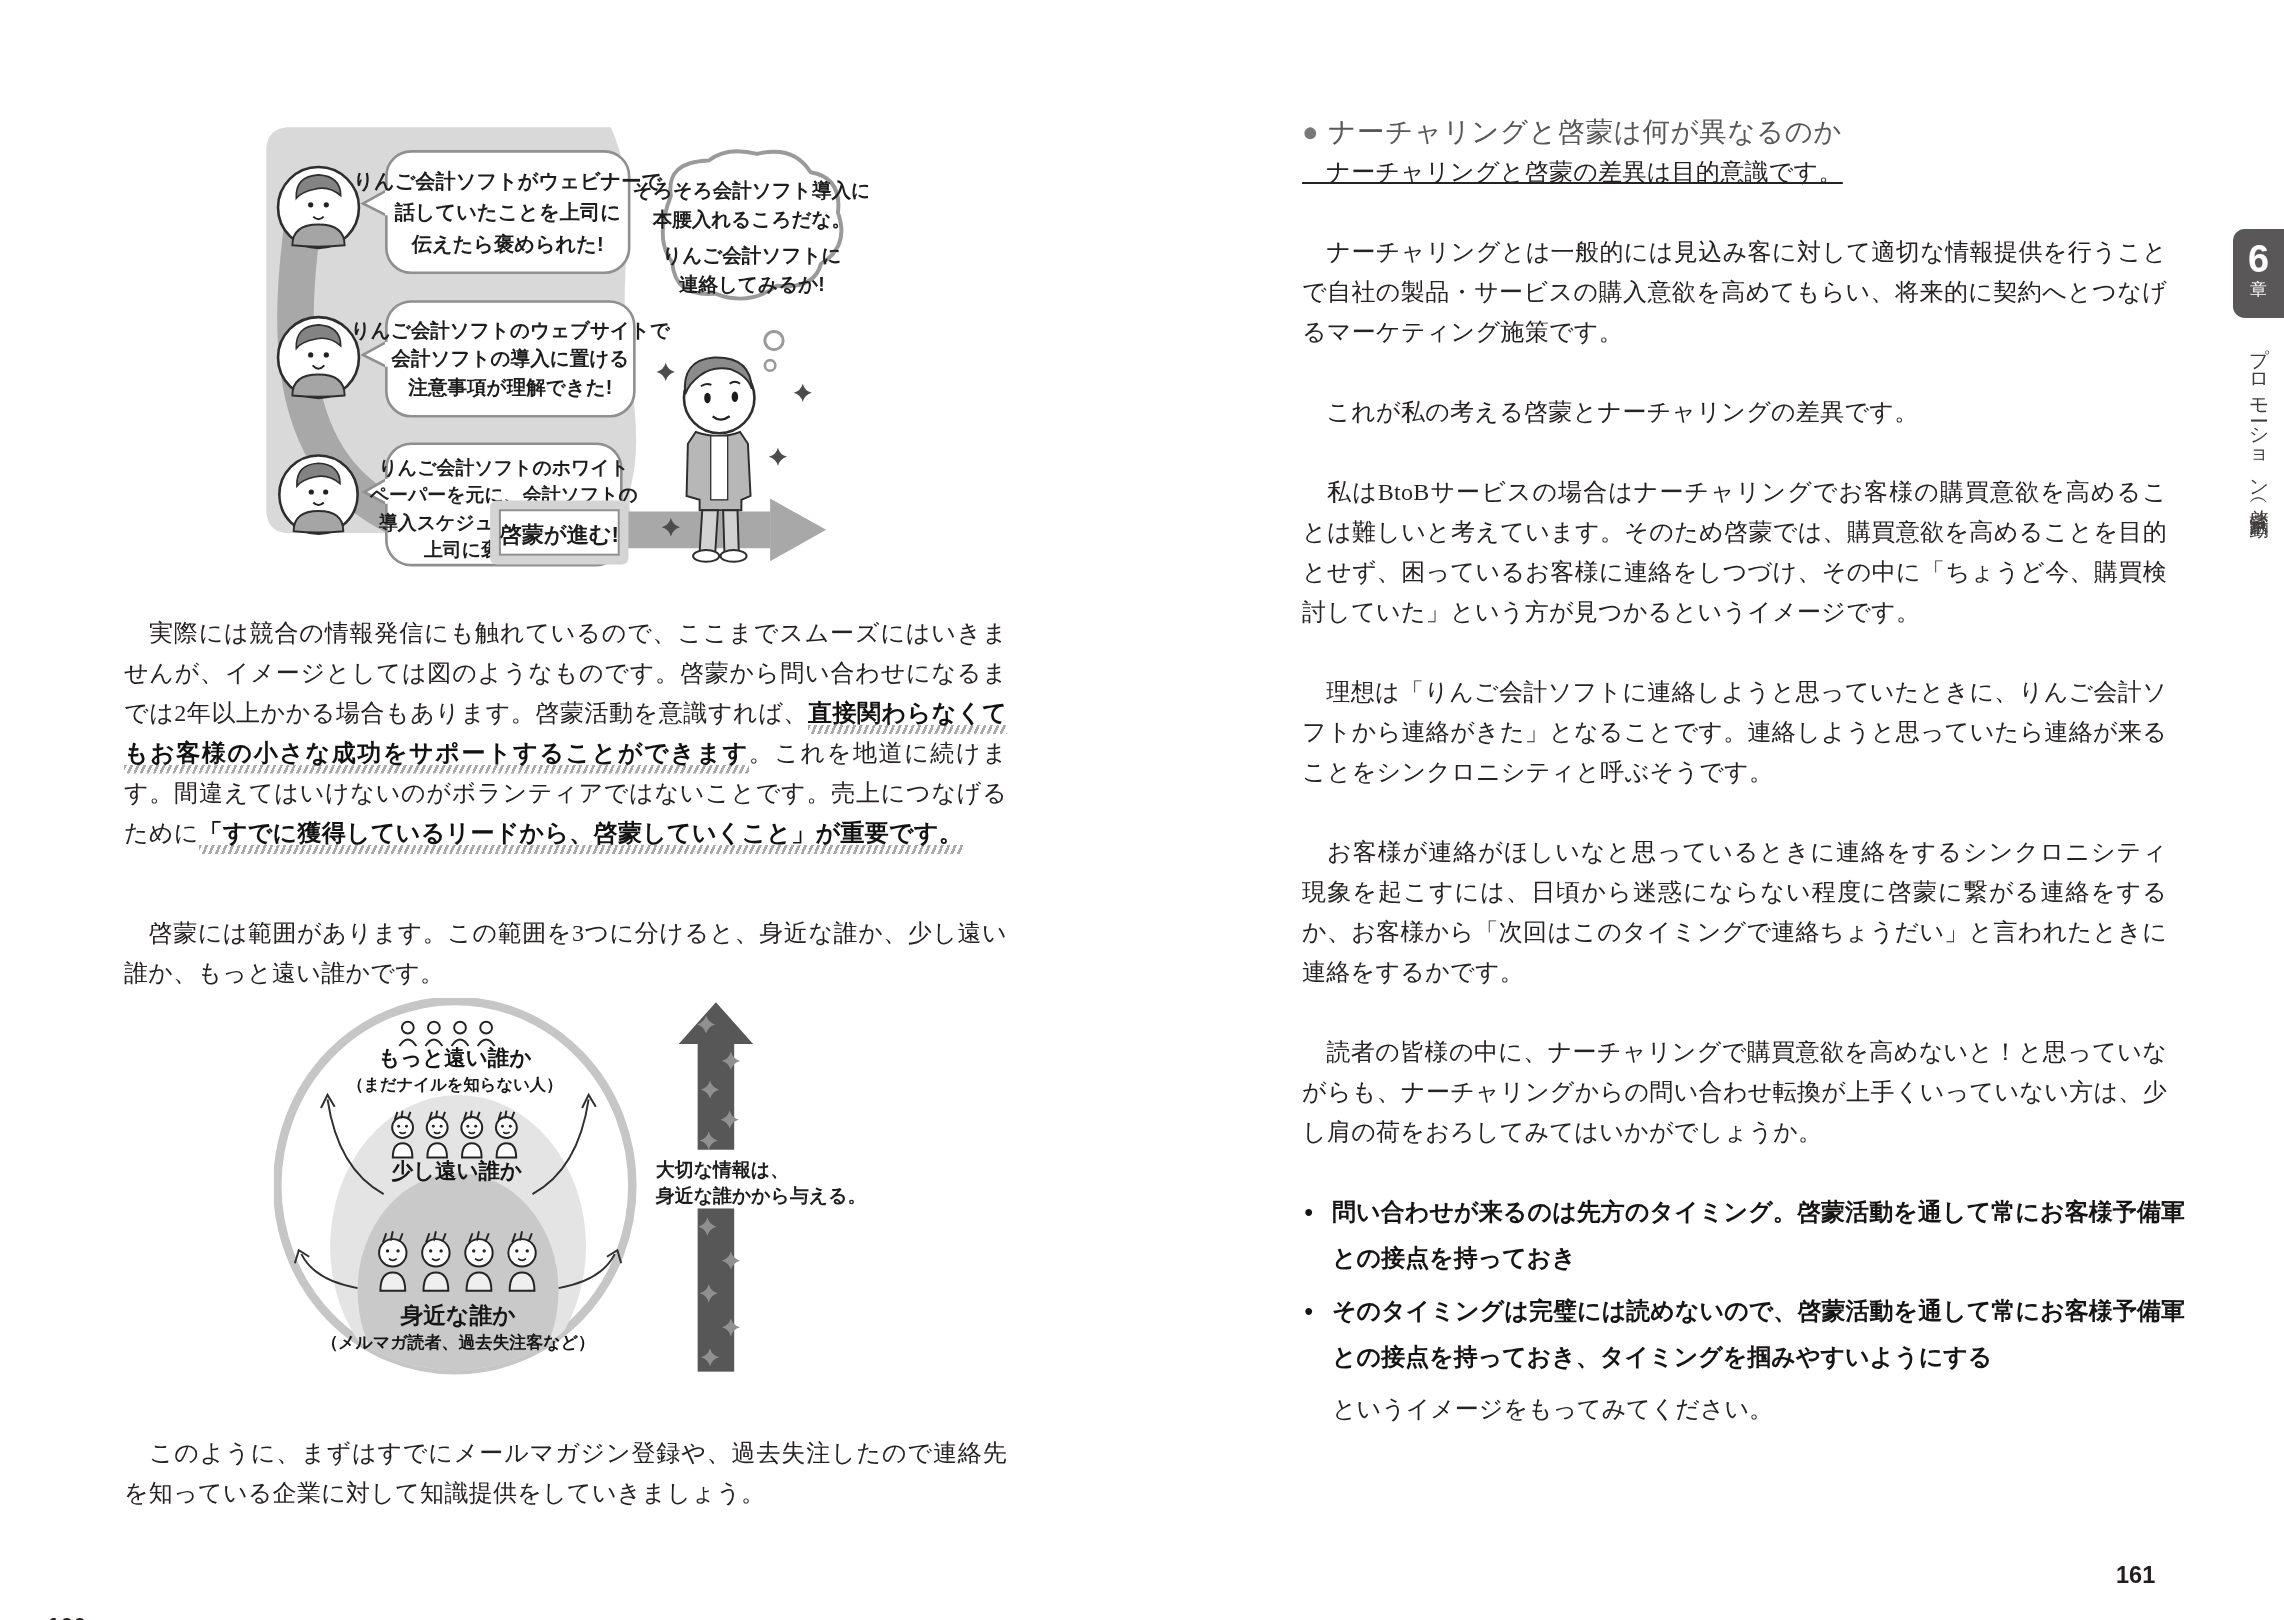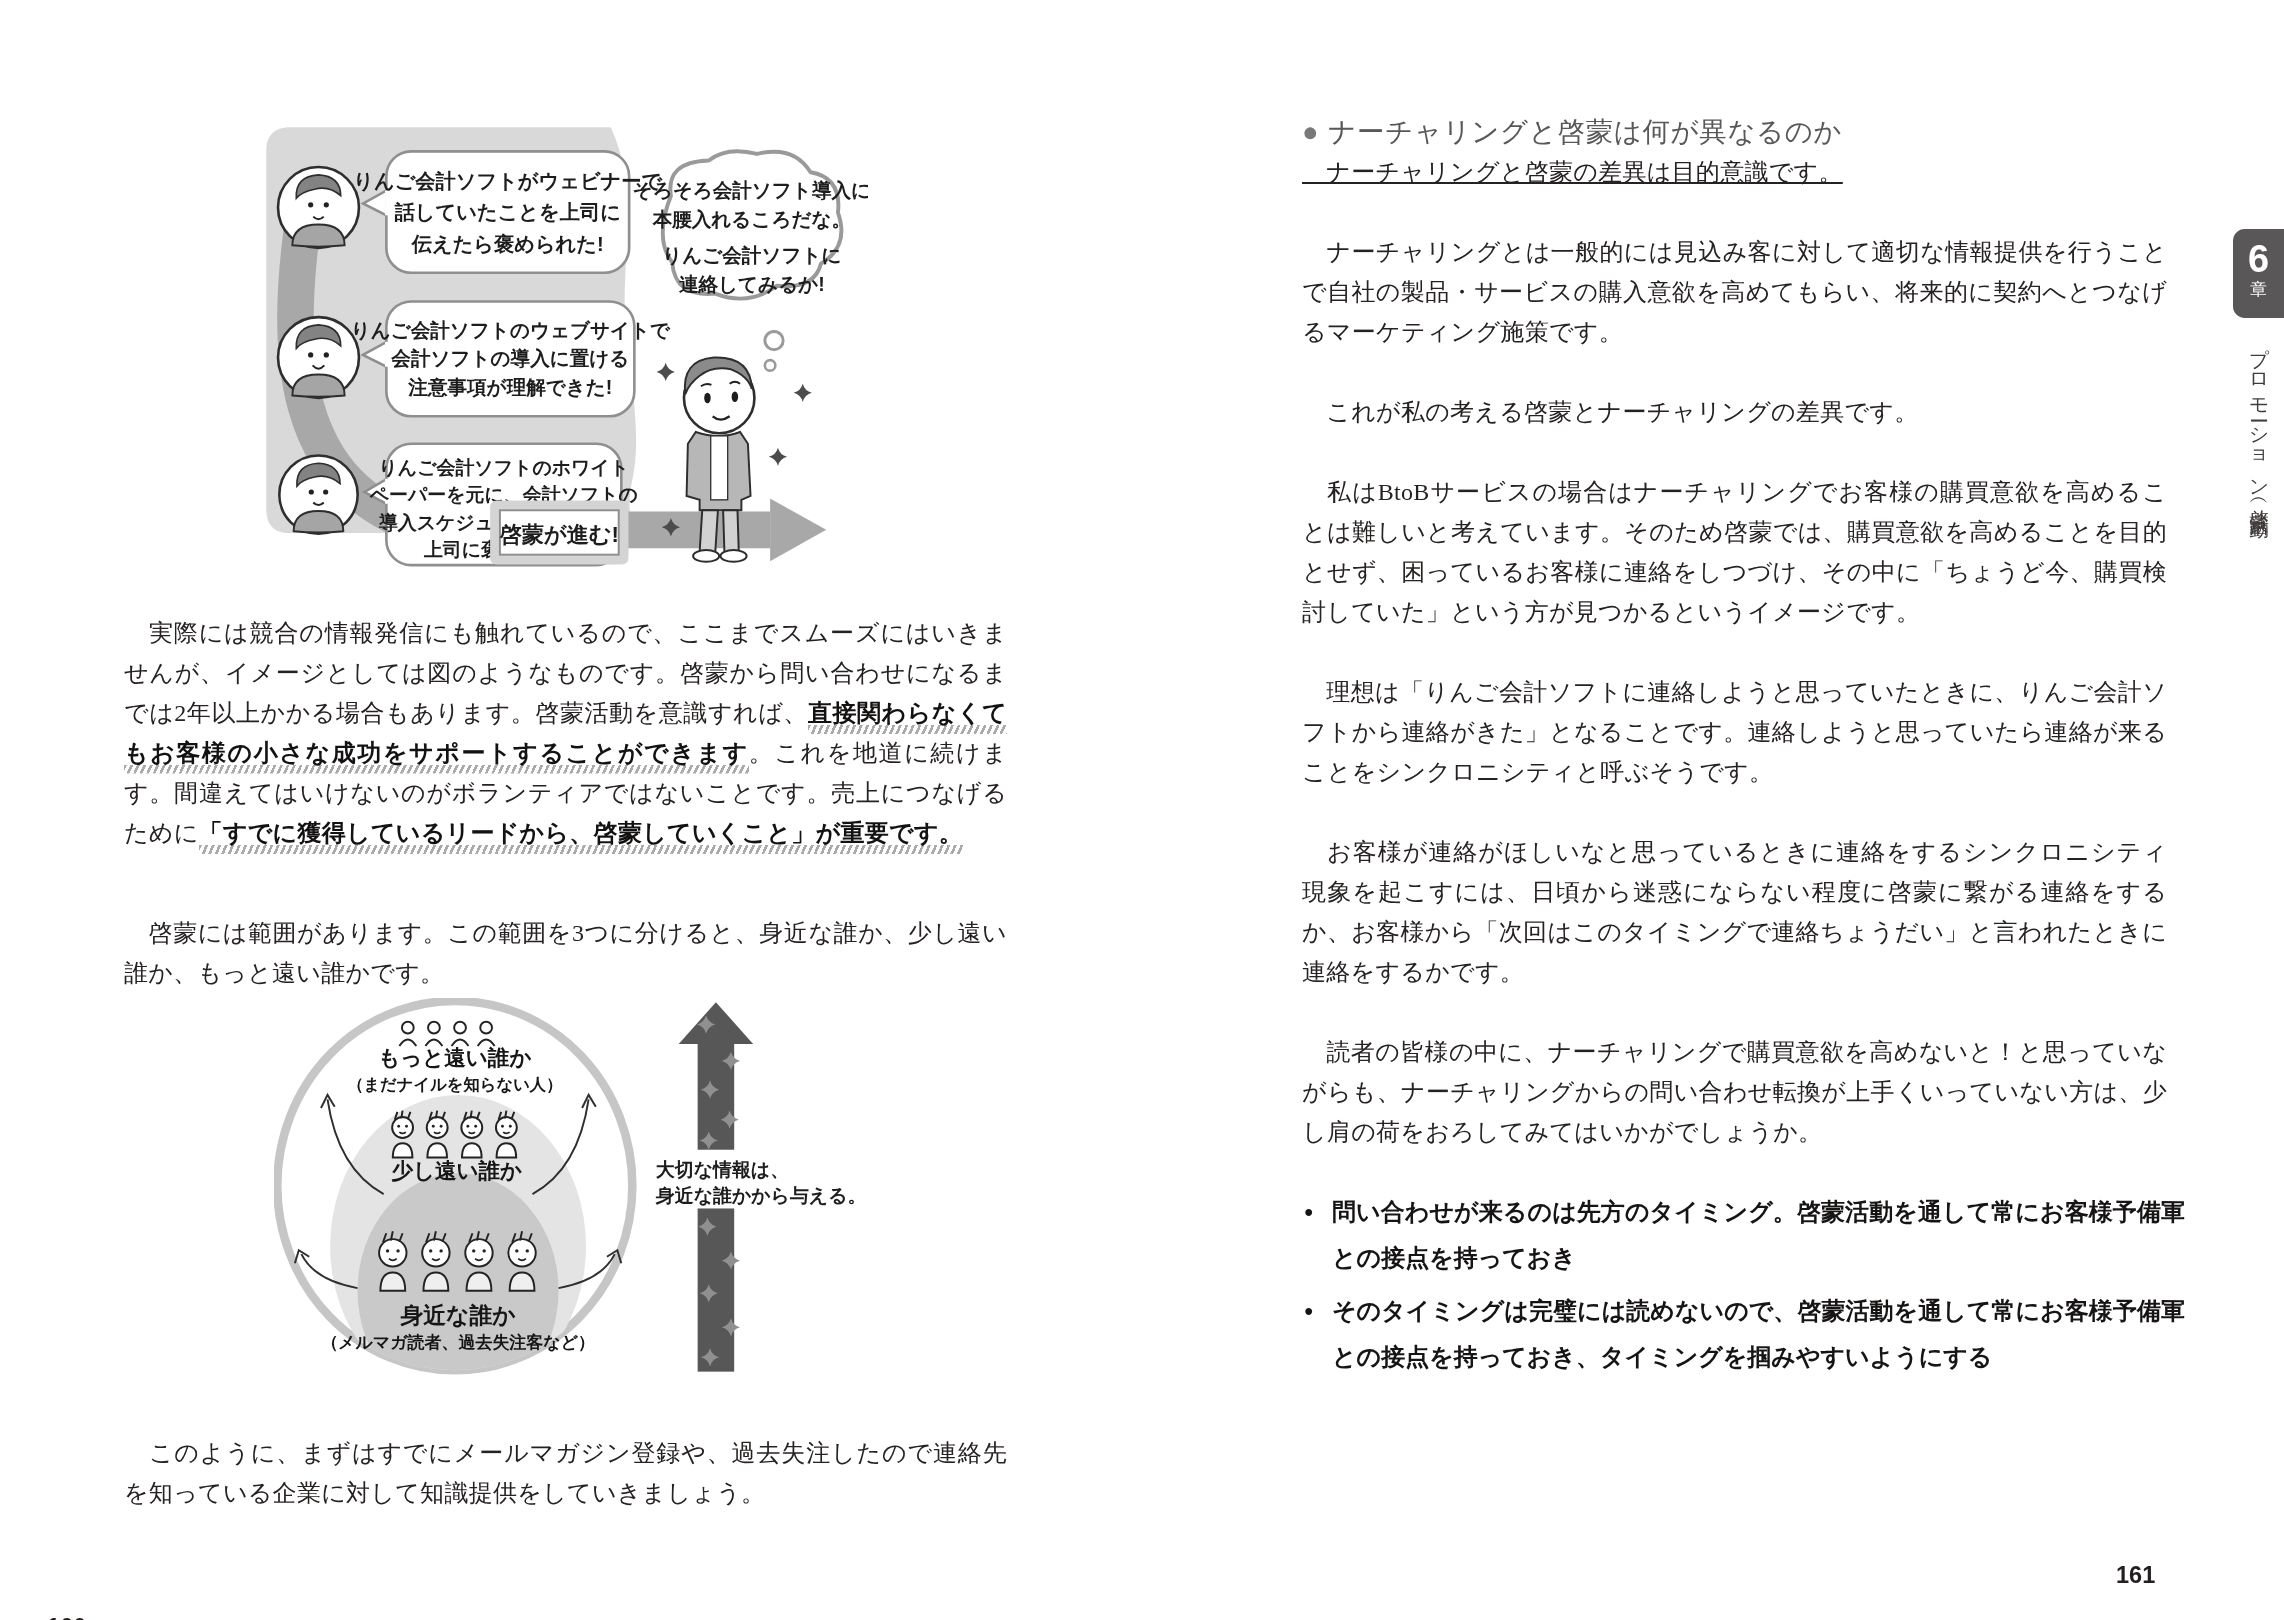--- a/index.html
+++ b/index.html
@@ -265,20 +265,21 @@
         <p class="para">　理想は「りんご会計ソフトに連絡しようと思っていたときに、りんご会計ソフトから連絡がきた」となることです。連絡しようと思っていたら連絡が来ることをシンクロニシティと呼ぶそうです。</p>
         <p class="para">　お客様が連絡がほしいなと思っているときに連絡をするシンクロニシティ現象を起こすには、日頃から迷惑にならない程度に啓蒙に繋がる連絡をするか、お客様から「次回はこのタイミングで連絡ちょうだい」と言われたときに連絡をするかです。</p>
         <p class="para">　読者の皆様の中に、ナーチャリングで購買意欲を高めないと！と思っていながらも、ナーチャリングからの問い合わせ転換が上手くいっていない方は、少し肩の荷をおろしてみてはいかがでしょうか。</p>
       </div>
 
     <ul class="bullets">
         <li>問い合わせが来るのは先方のタイミング。啓蒙活動を通して常にお客様予備軍との接点を持っておき</li>
         <li>そのタイミングは完璧には読めないので、啓蒙活動を通して常にお客様予備軍との接点を持っておき、タイミングを掴みやすいようにする</li>
       </ul>
 
+    <div class="closing">というイメージをもってみてください。</div>
   </div>
 
   <div id="pageR" class="pagenum">161</div>
 
   <div class="tab">
     <div class="num">6</div>
     <div class="suf">章</div>
   </div>
   <div class="vtitle">プロモーション（啓蒙活動）</div>
 

